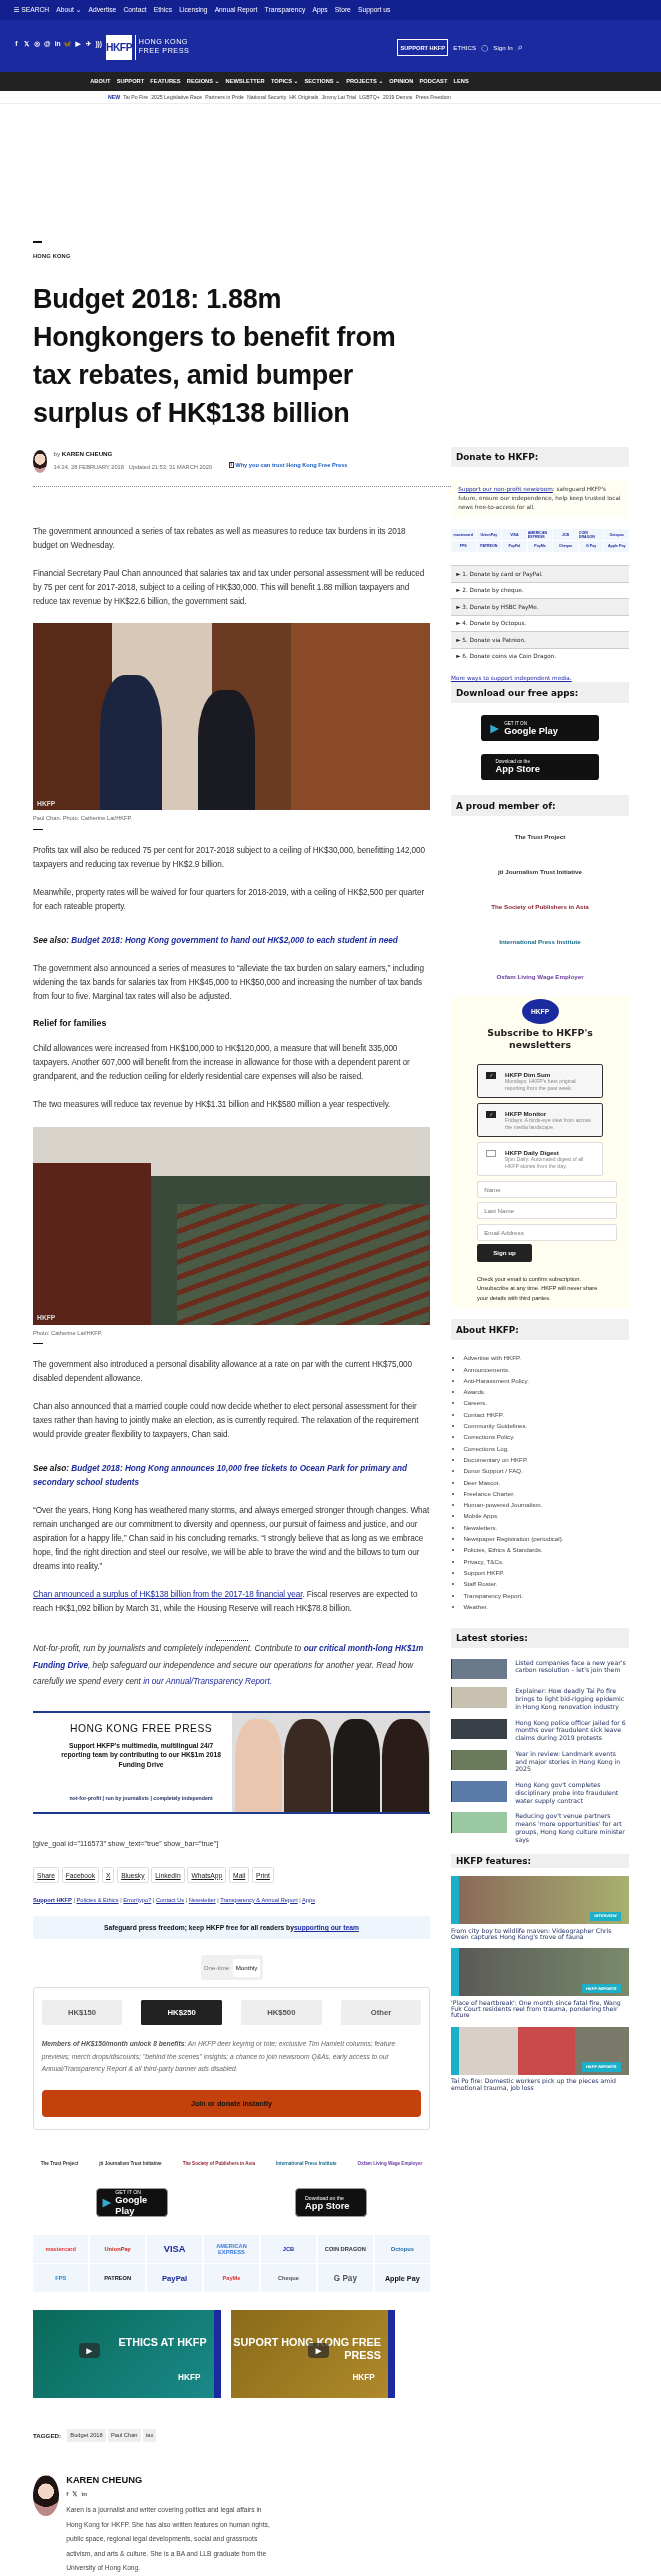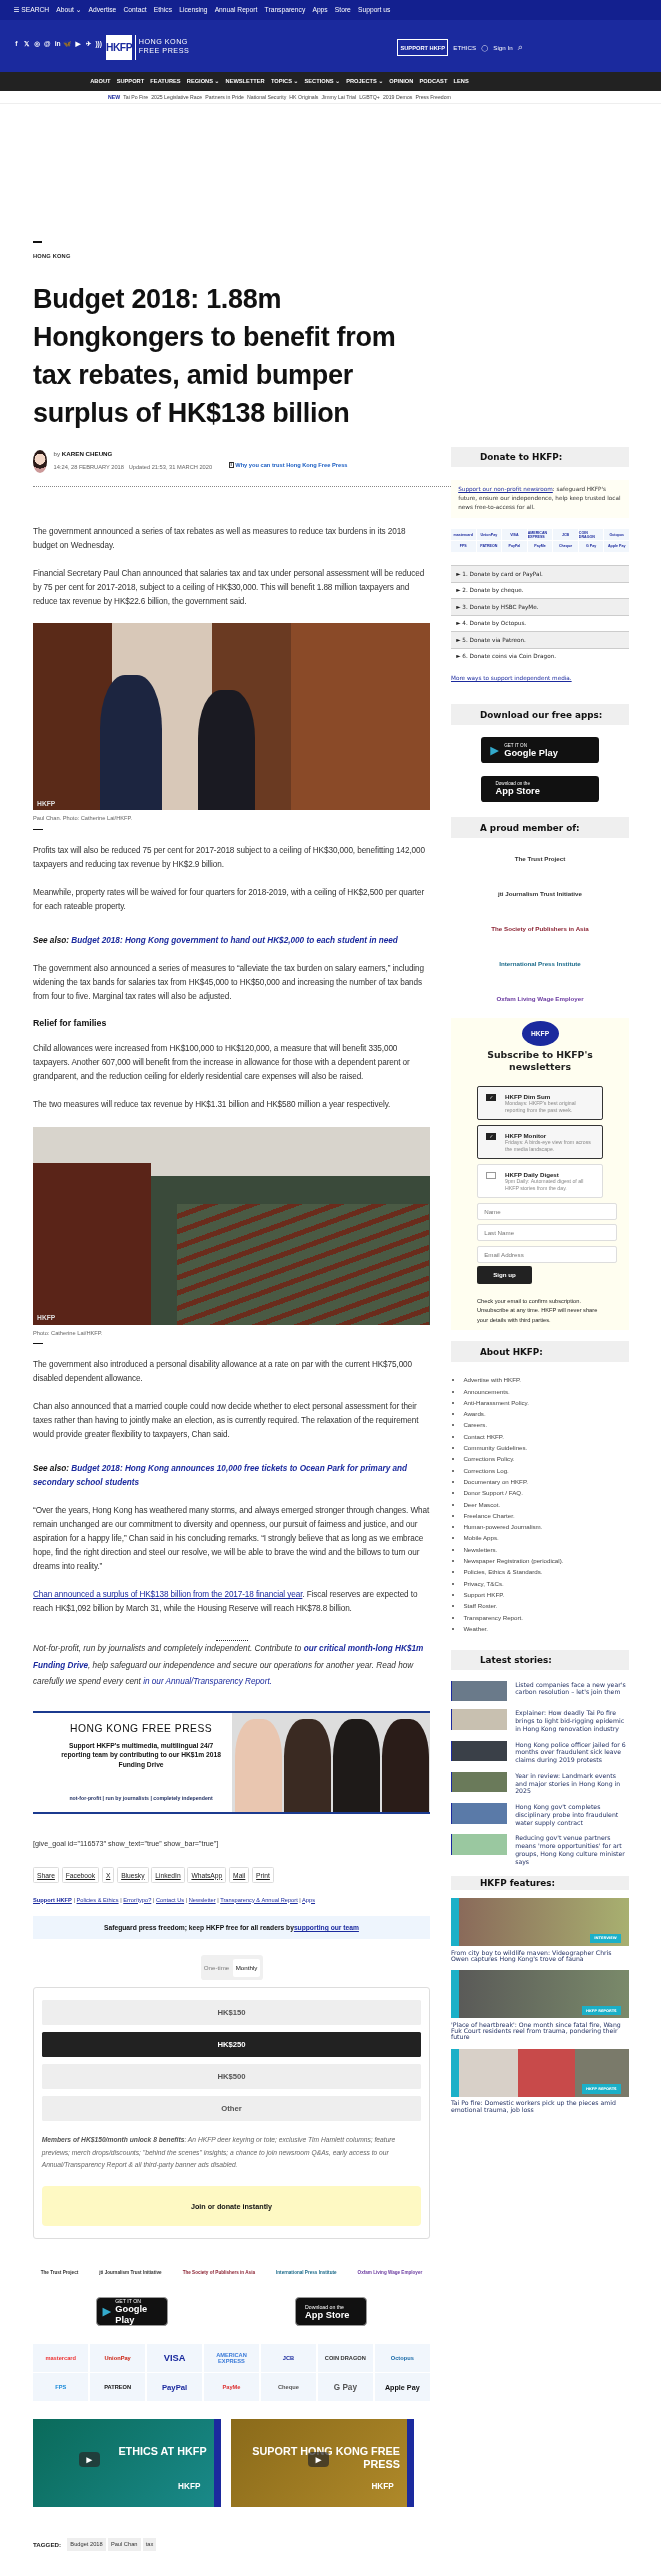--- a/index.html
+++ b/index.html
@@ -56,26 +56,26 @@
 .sharebar{display:flex;gap:2.6px;margin-top:18.5px}
 .sharebar span{border:0.5px solid #ddd;border-radius:1.5px;padding:3.6px 3.1px;font-size:6.7px;text-decoration:underline;color:#222}
 .footlinks{margin-top:13.4px;font-size:5.7px;color:#555}
 .footlinks a{color:#1b2a9e;text-decoration:underline}
 .safeguard{margin-top:13.4px;background:#eef5fd;height:23px;display:flex;align-items:center;justify-content:center;font-size:6.7px;font-weight:bold;color:#111}
 .safeguard a{color:#1b2a9e}
 .toggle{margin:16.5px auto 0;width:62px;height:25px;background:#f0f0f0;border-radius:3.1px;display:flex;align-items:center;padding:2.1px;gap:2.1px;font-size:6.2px}
 .toggle span{flex:1;text-align:center;padding:5.2px 0;color:#777}
 .toggle .on{background:#fff;color:#111;border-radius:2.1px}
 .donbox{margin-top:6.2px;border:0.5px solid #ddd;border-radius:3.1px;padding:12.4px 7.7px 12.4px}
-.amts{display:grid;grid-template-columns:1fr;gap:7px}
+.amts{display:grid;grid-template-columns:1fr 1fr 1fr 1fr;gap:19px}
 .amts span{height:25px;background:#eee;display:flex;align-items:center;justify-content:center;font-size:7.7px;font-weight:bold;color:#555;border-radius:1.5px}
 .amts .sel{background:#222;color:#fff}
 .members{font-size:6.7px;font-style:italic;color:#666;line-height:12.4px;margin-top:13.4px}
 .members b{color:#555}
-.joinbtn{margin-top:14.4px;height:40px;background:#fef9c3;border-radius:4px;display:flex;align-items:center;justify-content:center;font-size:7.2px;font-weight:bold;color:#111}
+.joinbtn{margin-top:14.4px;height:27px;background:#c2410c;border-radius:4px;display:flex;align-items:center;justify-content:center;font-size:7.2px;font-weight:bold;color:#111}
 .logos5{display:flex;justify-content:space-between;margin-top:31px;padding:0 7.7px}
 .logos5 span{font-size:4.6px;font-weight:bold;color:#333;line-height:5.2px}
 .approw{display:flex;justify-content:space-around;margin-top:21.6px}
 .storebtn{width:72px;height:29px;background:#111;border-radius:4.1px;border:0.5px solid #999;color:#fff;display:flex;align-items:center;gap:4.1px;padding:0 5.2px}
 .storebtn .ic{font-size:11.3px}
 .storebtn .t1{font-size:5.2px}
 .storebtn .t2{font-size:9.3px;font-weight:bold;line-height:10.3px}
 .paygrid{display:grid;grid-template-columns:repeat(7,1fr);gap:1.5px;margin-top:17.5px}
 .paygrid span{height:28px;background:#f1f6fc;display:flex;align-items:center;justify-content:center;font-size:5.7px;font-weight:bold;color:#1b2a9e;text-align:center}
 .videos{display:flex;gap:10.3px;margin-top:17.5px}
@@ -85,21 +85,21 @@
 .video .side{position:absolute;right:0;top:0;width:7.2px;height:100%;background:#1b2a9e}
 .tagged{display:flex;align-items:center;gap:2.1px;margin-top:31px}
 .tagged b{font-size:6.2px;margin-right:4.1px}
 .tagged span{background:#eee;padding:3.6px 3.1px;font-size:5.7px;color:#333}
 .authorbox{display:flex;gap:7.2px;margin-top:33px}
 .authorbox .av{width:26px;height:41px;border-radius:50%;background:radial-gradient(circle at 50% 40%,#f3d6c6 0 28%,#1f1412 29% 55%,#b88 56%)}
 .authorbox h4{font-size:9.3px;font-weight:bold;color:#111}
 .authorbox .soc{display:flex;gap:4.1px;margin-top:5.2px;font-size:6.2px;color:#555;font-weight:bold}
 .authorbox p{font-size:6.7px;line-height:14.4px;color:#444;margin-top:6.2px;width:206px}
 .sidebar{position:absolute;left:451px;top:343px;width:178px}
-.sbhead{background:#efefef;height:20.6px;display:flex;align-items:center;padding-left:29px;font-size:8.8px;font-weight:bold;color:#111;font-family:"DejaVu Sans",sans-serif}
+.sbhead{background:#efefef;height:20.6px;display:flex;align-items:center;padding-left:5px;font-size:8.8px;font-weight:bold;color:#111;font-family:"DejaVu Sans",sans-serif}
 .sbnote{background:#fffef4;padding:5.2px 7.2px;font-size:5.7px;line-height:9.3px;color:#333;margin-top:12.4px;font-family:"DejaVu Sans",sans-serif}
 .sbnote a{color:#1b2a9e;text-decoration:underline}
 .sbpay{display:grid;grid-template-columns:repeat(7,1fr);gap:1px;margin-top:11.3px}
 .sbpay span{height:10.8px;background:#f1f6fc;font-size:3.6px;font-weight:bold;color:#1b2a9e;display:flex;align-items:center;justify-content:center}
 .acc{margin-top:13.4px}
 .acc div{height:16.5px;border-top:0.5px solid #ccc;display:flex;align-items:center;padding-left:5.2px;font-size:5.7px;color:#222;font-family:"DejaVu Sans",sans-serif}
 .acc div:nth-child(odd){background:#efefef}
 .sblink{font-size:5.7px;color:#1b2a9e;text-decoration:underline;margin-top:11.3px;display:block;font-family:"DejaVu Sans",sans-serif}
 .sbstore{width:118px;height:26px;background:#111;border-radius:3.1px;margin:12.4px auto 0;color:#fff;display:flex;align-items:center;gap:5.2px;padding-left:9.3px}
 .sbstore .t1{font-size:4.6px}.sbstore .t2{font-size:9.3px;font-weight:bold}
@@ -352,21 +352,21 @@
     <span style="color:#111;font-size:7.2px">Apple Pay</span>
   </div>
 
   <div class="videos">
     <div class="video" style="width:188px;background:linear-gradient(135deg,#0a6a5a,#1a8a8a)">
       <div class="vt">ETHICS AT HKFP</div>
       <div class="play">▶</div>
       <div style="position:absolute;right:20.6px;bottom:15.5px;font-size:8.2px">HKFP</div>
       <div class="side"></div>
     </div>
-    <div class="video" style="width:183px;background:linear-gradient(135deg,#8a6a1a,#b08a2a)">
+    <div class="video" style="width:164px;background:linear-gradient(135deg,#8a6a1a,#b08a2a)">
       <div class="vt">SUPORT HONG KONG FREE PRESS</div>
       <div class="play" style="left:77px">▶</div>
       <div style="position:absolute;right:20.6px;bottom:15.5px;font-size:8.2px">HKFP</div>
       <div class="side"></div>
     </div>
   </div>
 
   <div class="tagged">
     <b>TAGGED:</b>
     <span>Budget 2018</span>
@@ -411,21 +411,21 @@
   <div class="acc">
     <div>► 1. Donate by card or PayPal.</div>
     <div>► 2. Donate by cheque.</div>
     <div>► 3. Donate by HSBC PayMe.</div>
     <div>► 4. Donate by Octopus.</div>
     <div>► 5. Donate via Patreon.</div>
     <div>► 6. Donate coins via Coin Dragon.</div>
   </div>
   <a class="sblink">More ways to support independent media.</a>
 
-  <div class="sbhead" style="margin-top:23px">Download our free apps:</div>
+  <div class="sbhead" style="margin-top:1px">Download our free apps:</div>
   <div class="sbstore">
         <span style="font-size:11.3px;color:#3ac">▶</span>
         <div>
           <div class="t1">GET IT ON</div>
           <div class="t2">Google Play</div>
         </div>
       </div>
   <div class="sbstore">
         <span style="font-size:11.3px"></span>
         <div>

